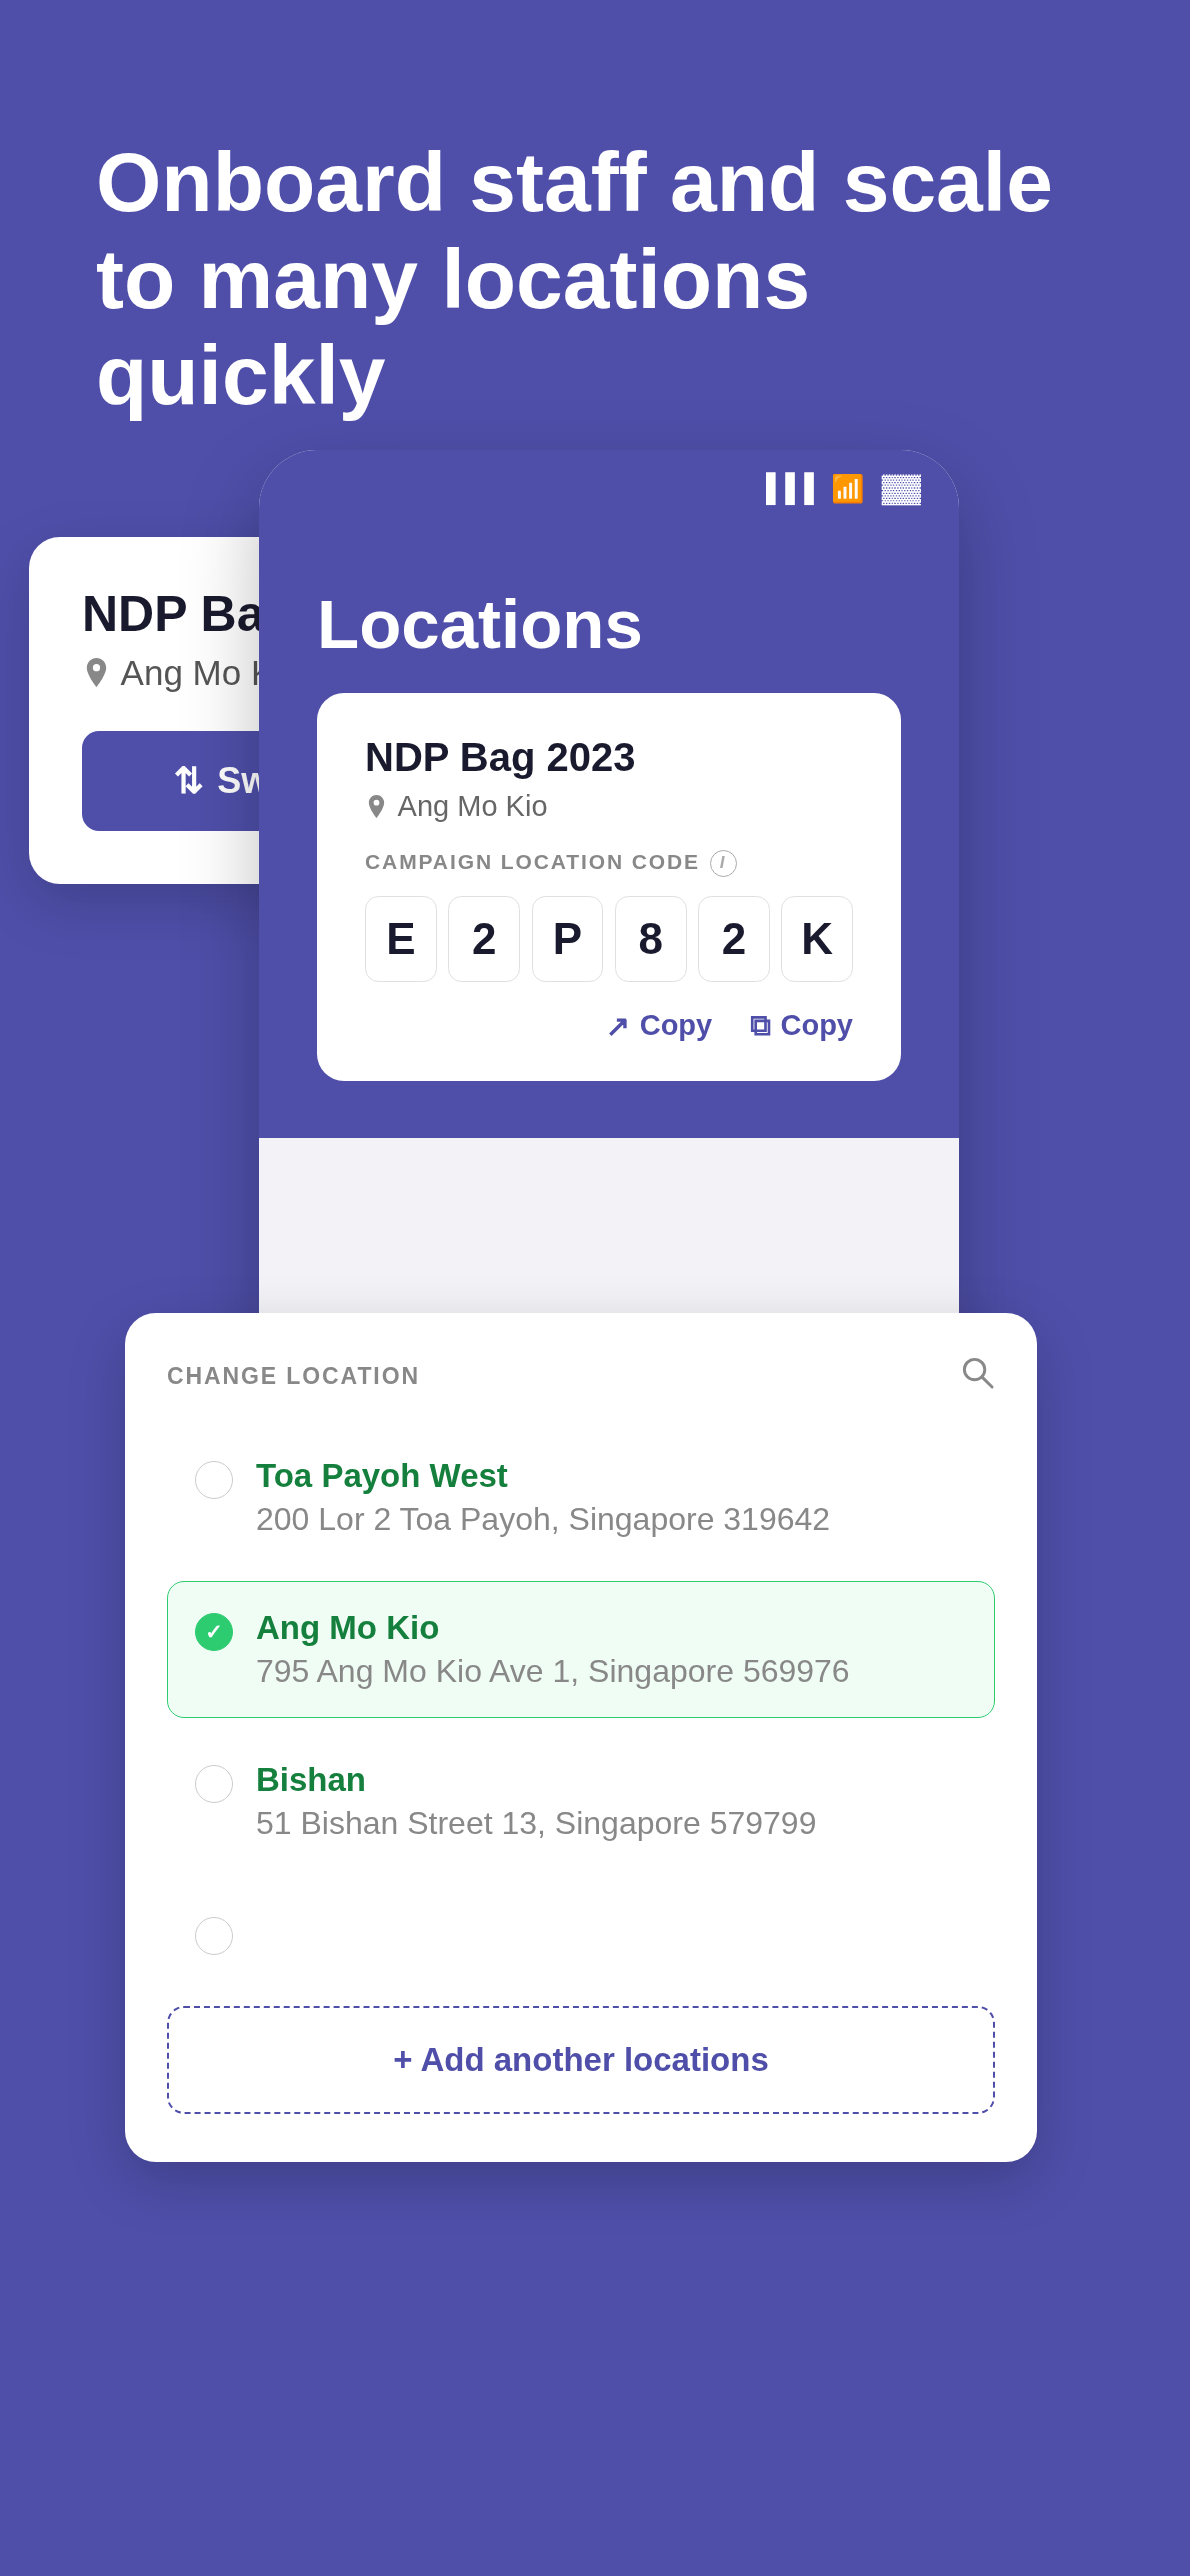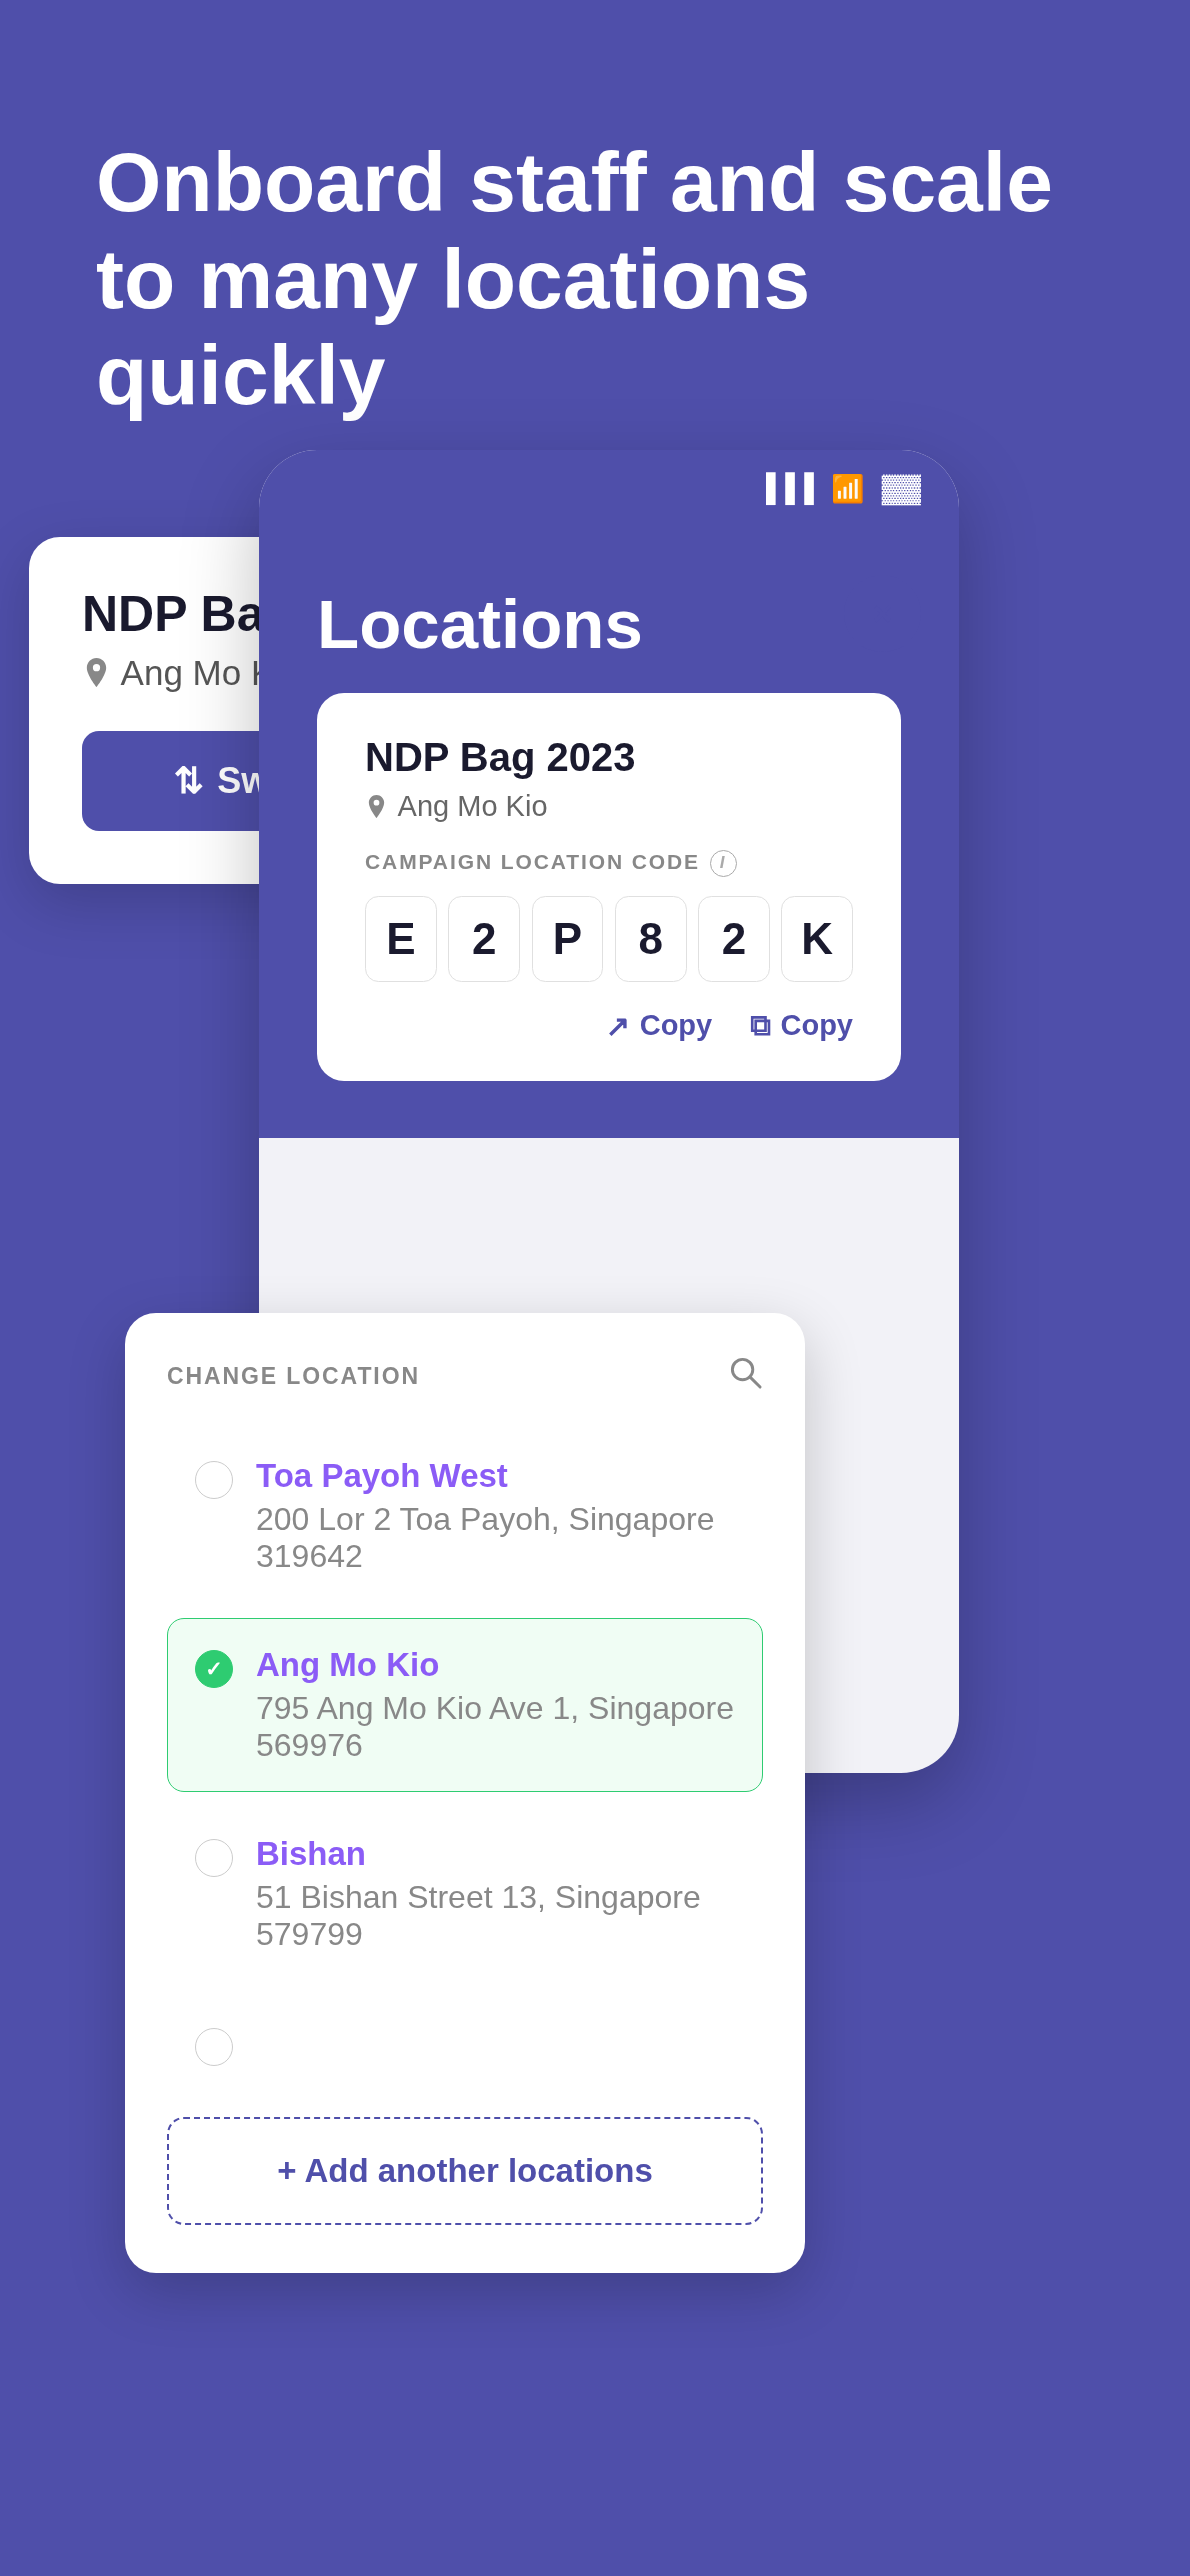--- a/index.html
+++ b/index.html
@@ -199,21 +199,21 @@
       cursor: pointer;
       background: none;
       border: none;
     }
 
     
     .location-picker {
       position: absolute;
       top: 1313px;
       left: 125px;
-      width: 680px;
+      width: 912px;
       background: #ffffff;
       border-radius: 31px;
       padding: 42px 42px 48px;
       box-shadow: 0 19px 58px rgba(0,0,0,0.2);
       z-index: 5;
     }
 
     .picker-header {
       display: flex;
       align-items: center;
@@ -269,21 +269,21 @@
 
     .checkmark {
       color: white;
       font-size: 21px;
       font-weight: 700;
     }
 
     .location-text .loc-name {
       font-size: 33px;
       font-weight: 700;
-      color: #8b5cf6;
+      color: #15803d;
       margin-bottom: 5.8px;
     }
 
     .location-text .loc-addr {
       font-size: 32px;
       color: #888;
     }
 
     .add-location-btn {
       width: 100%;

